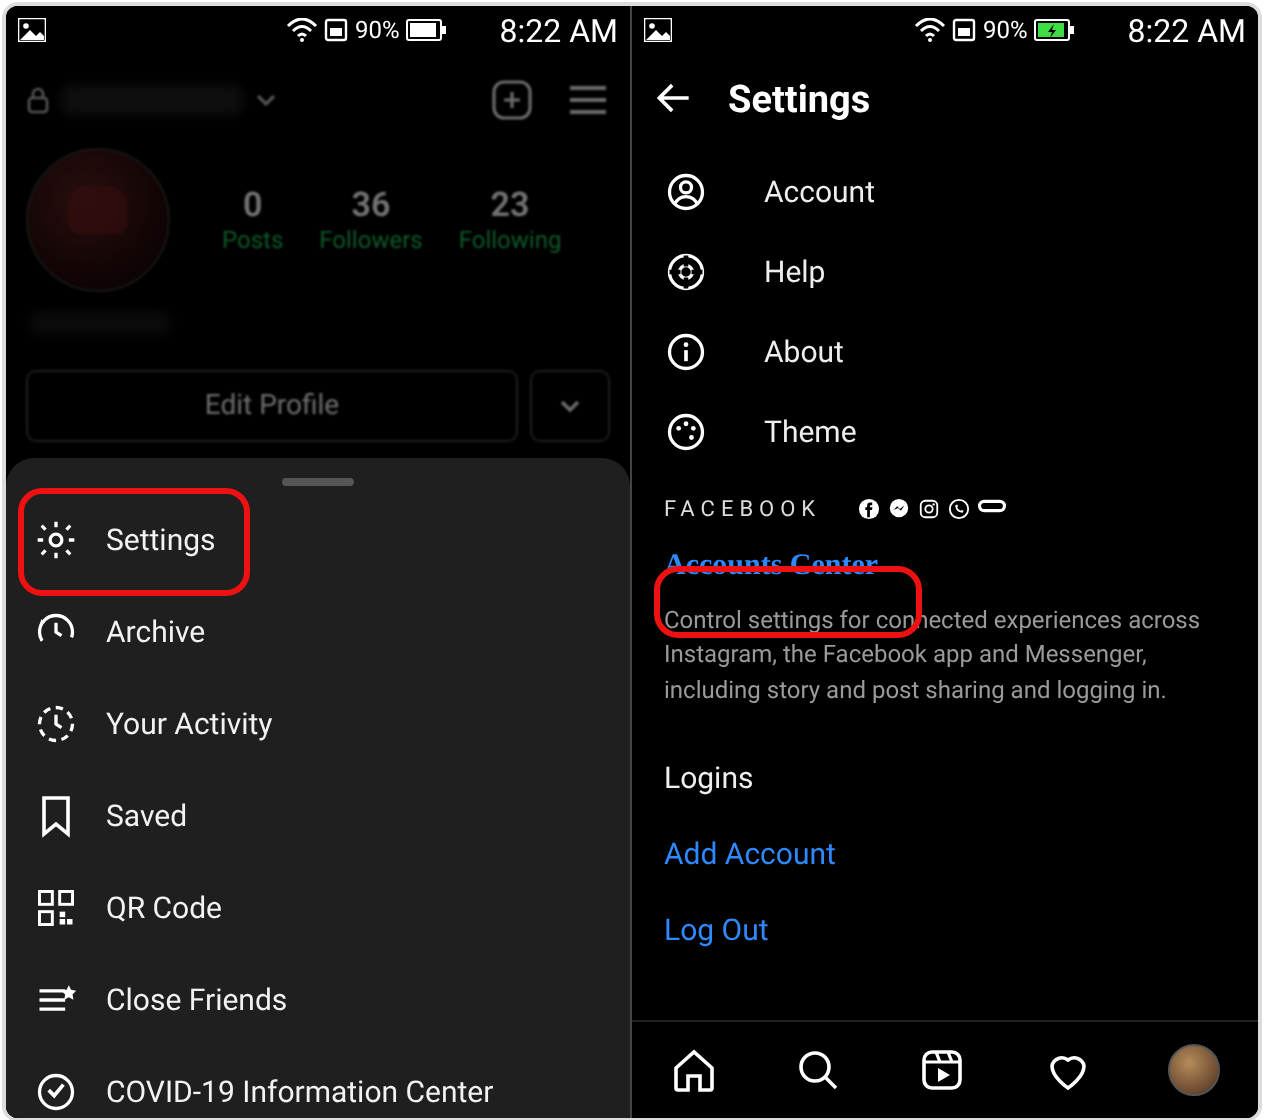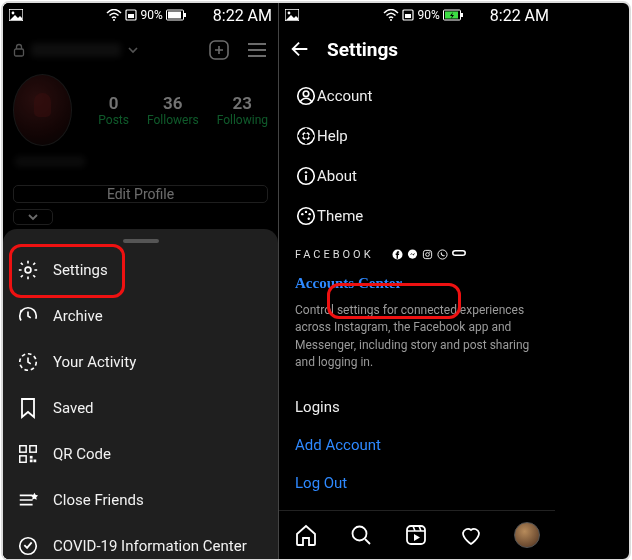--- a/index.html
+++ b/index.html
@@ -15,21 +15,21 @@
     display: flex;
     width: 626px;
     height: 556px;
     border: 2px solid #dcdcdc;
     border-radius: 8px;
     margin: 1px;
     overflow: hidden;
     background: #000;
   }
   .phone {
-    width: 276px;
+    width: 313px;
     height: 556px;
     background: #000;
     color: #fff;
     position: relative;
     box-sizing: border-box;
     overflow: hidden;
   }
   .phone.left { border-right: 1px solid #444; }
   
   .status-bar {
@@ -71,21 +71,21 @@
   }
   .avatar::after{
     content:""; position:absolute; inset:18px 20px 28px 20px;
     background: rgba(120,30,30,0.6); border-radius: 10px 10px 6px 6px;
   }
   .stats { display:flex; gap:18px; margin-left:26px; }
   .stat { text-align:center; }
   .stat .num { font-size:17px; font-weight:600; color:#fff; }
   .stat .lbl { font-size:12px; color:#22c55e; }
   .profname-blur { width:70px; height:11px; background:#1a1a1a; border-radius:3px; filter:blur(3px); margin:10px 0 0 2px; }
-  .edit-row{ display:flex; gap:6px; margin-top:18px;flex-direction:column; }
+  .edit-row{ display:flex; gap:6px; margin-top:18px; }
   .edit-btn {
     flex:1; border:1px solid #444; border-radius:5px;
     height:34px; display:flex; align-items:center; justify-content:center;
     font-size:14px; color:#eee;
   }
   .chev-btn{
     width:38px; border:1px solid #444; border-radius:5px;
     display:flex; align-items:center; justify-content:center;
   }
   
@@ -111,21 +111,21 @@
   }
   .hl-left { left:6px; top:241px; width:110px; height:48px; }
   
   .hdr {
     display:flex; align-items:center; gap:16px;
     height:46px; padding:0 10px; background:#000;
   }
   .hdr .title { font-size:19px; font-weight:700; }
   .settings-list{ padding: 4px 0 0 0; }
   .set-item{
-    display:flex; align-items:center; gap:0;
+    display:flex; align-items:center; gap:28px;
     height:40px; padding:0 16px; font-size:15px; color:#eee;
   }
   .set-item .ico { width:22px; display:flex; justify-content:center; }
   .fb-section{ padding: 12px 16px 0 16px; }
   .fb-row{ display:flex; align-items:center; gap:16px; font-size:11px; letter-spacing:3px; color:#ddd; }
   .fb-icons{ display:flex; gap:4px; margin-left:2px;}
   .ac-link{ color:#2e89ff; font-size:15px; font-weight:600; margin-top:14px;font-family:Liberation Serif, serif; }
   .ac-desc{ font-size:12px; color:#9a9a9a; line-height:1.45; margin-top:10px; }
   .logins-h{ font-size:15px; color:#eee; margin:26px 0 0 0; }
   .login-link{ color:#2e89ff; font-size:15px; margin-top:20px; }

